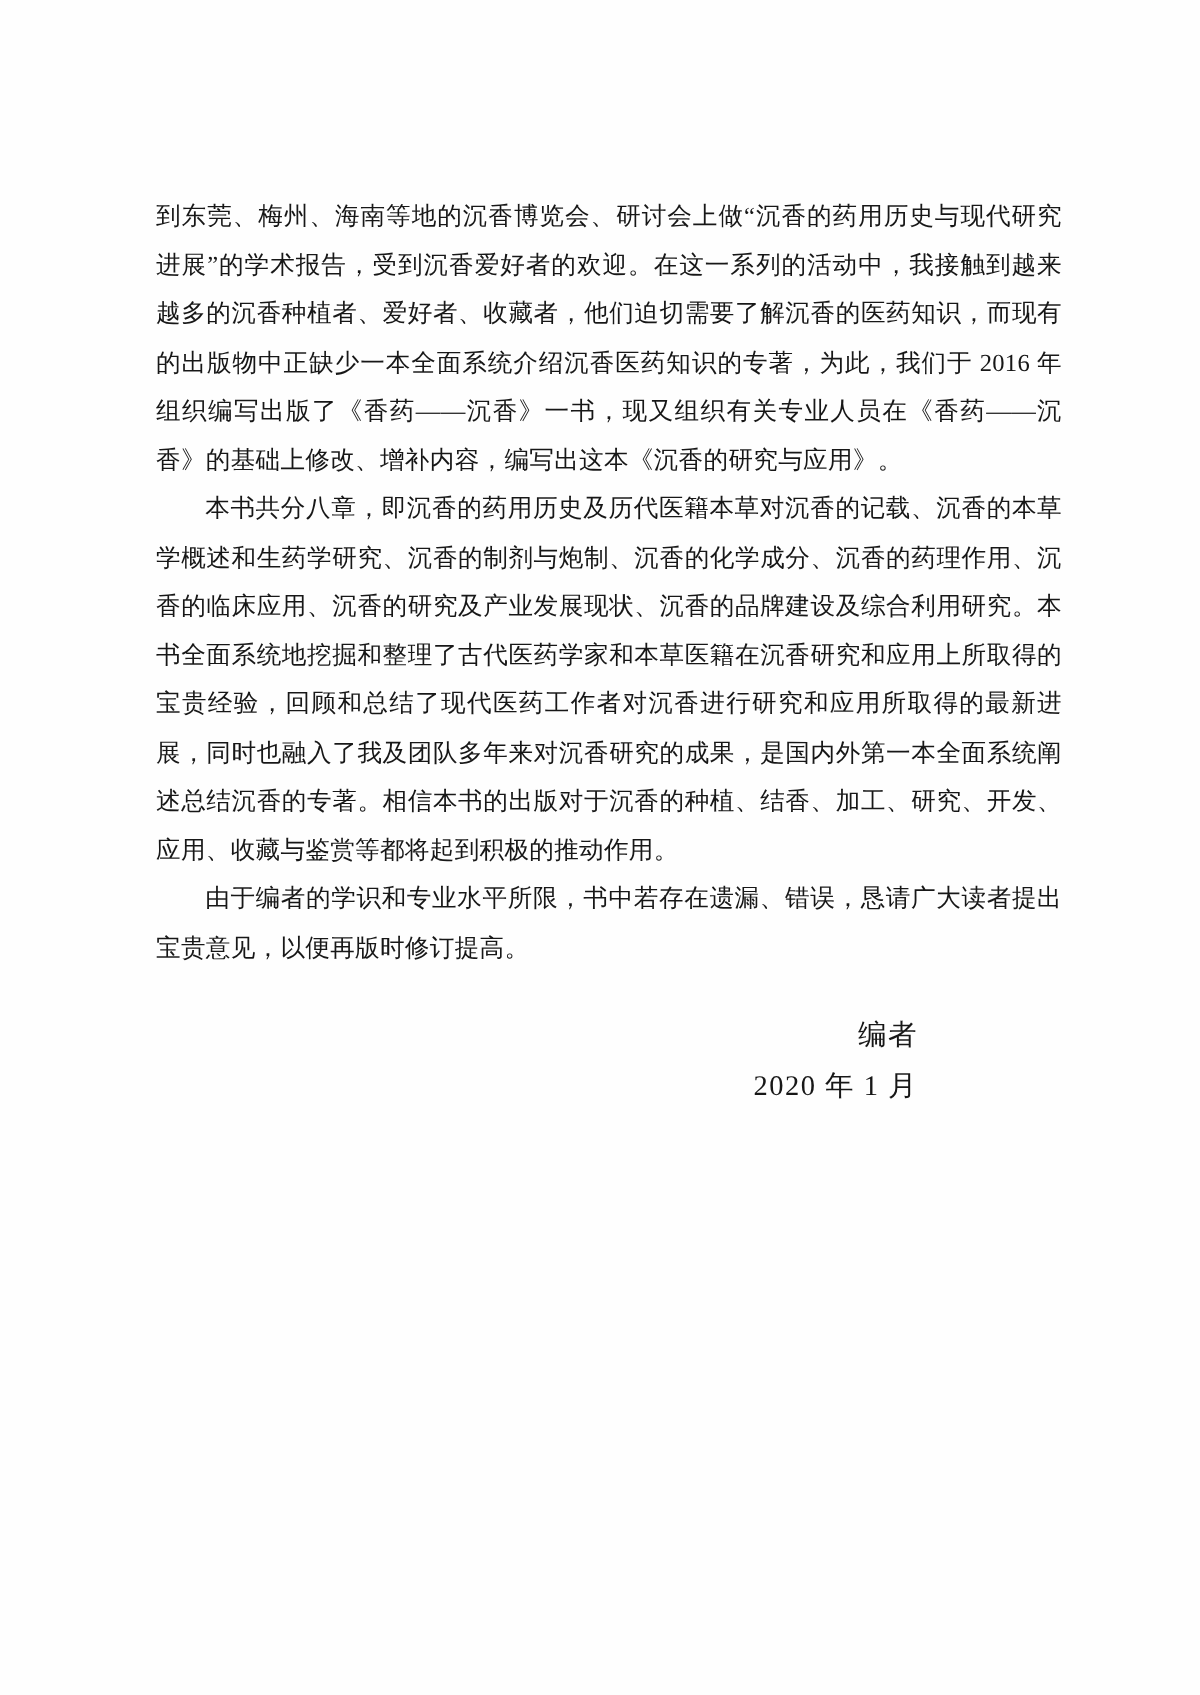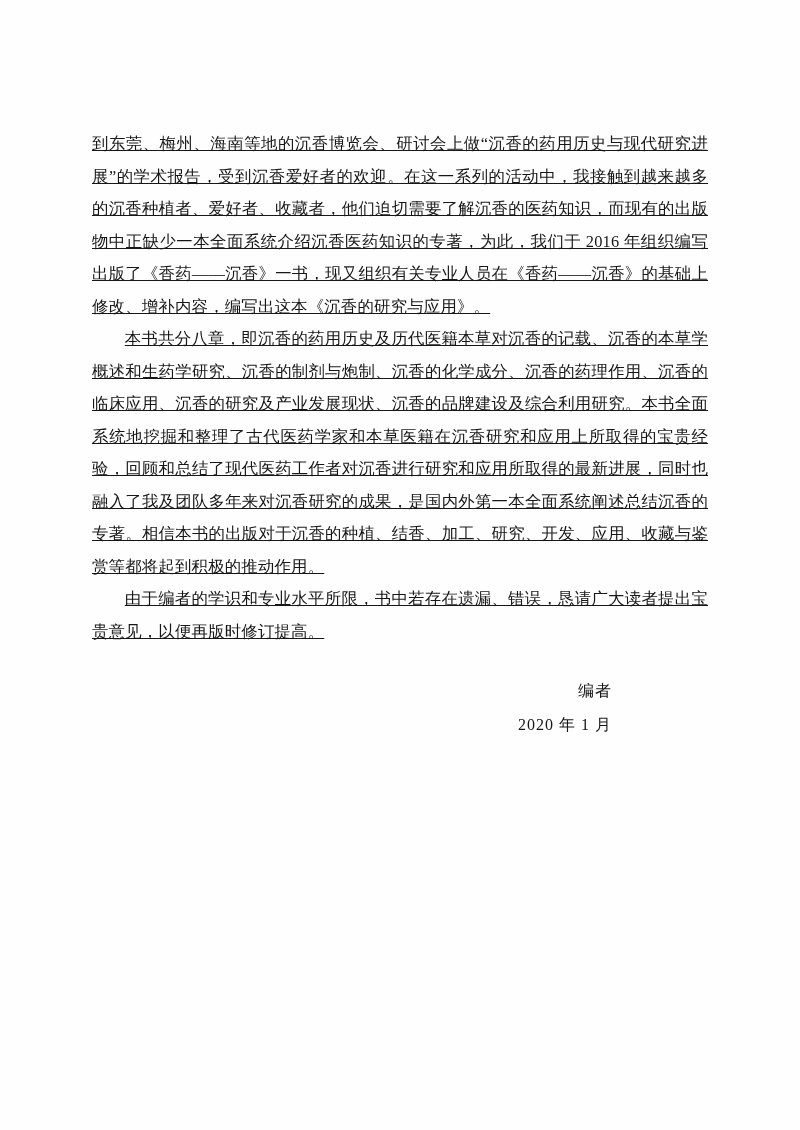--- a/index.html
+++ b/index.html
@@ -23,40 +23,39 @@
     height: 1130px;
     background: #fefefe;
   }
   .content {
     position: absolute;
     left: 92px;
     top: 128px;
     width: 616px;
   }
   p.para {
-    margin: 0 0 0 0;
+    margin: 0 0 0 12px;
     font-size: 16.4px;
     line-height: 32.5px;
     text-align: justify;
     text-justify: inter-ideograph;
     text-indent: 2em;
     letter-spacing: 0.2px;
     color: #171717;
-    text-decoration: underline;
   }
   p.para.first {
     text-indent: 0;
   }
   .signature {
     margin-top: 26px;
     text-align: right;
     padding-right: 96px;
   }
   .signature div {
-    font-size: 16px;
+    font-size: 19px;
     line-height: 34px;
     letter-spacing: 1px;
     color: #171717;
   }
 </style>
 </head>
 <body>
 
 <div class="page">
   <div class="content">

